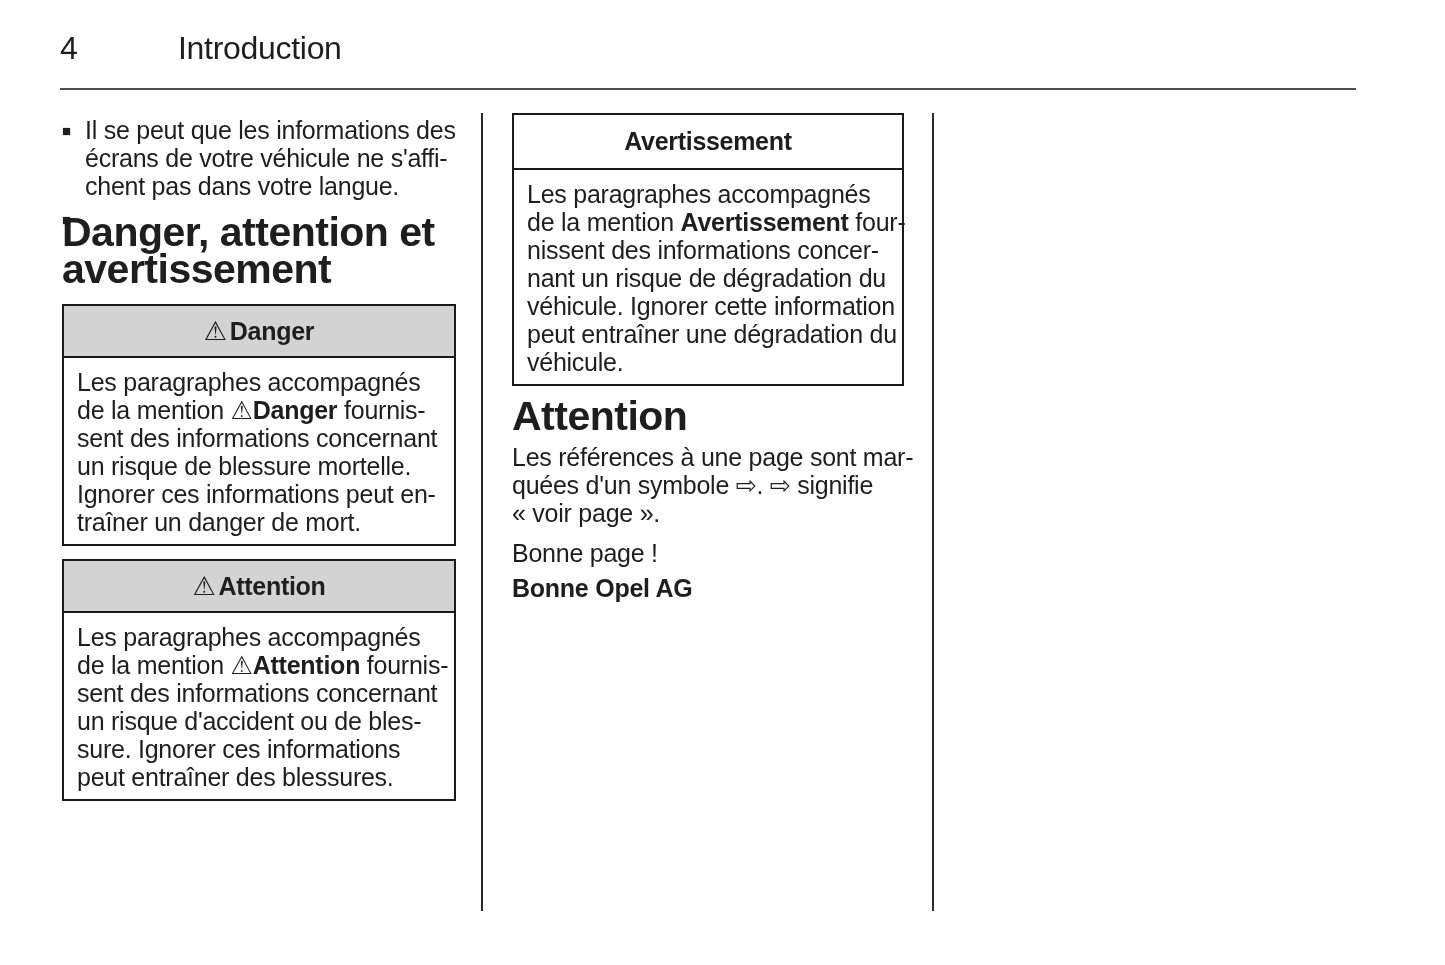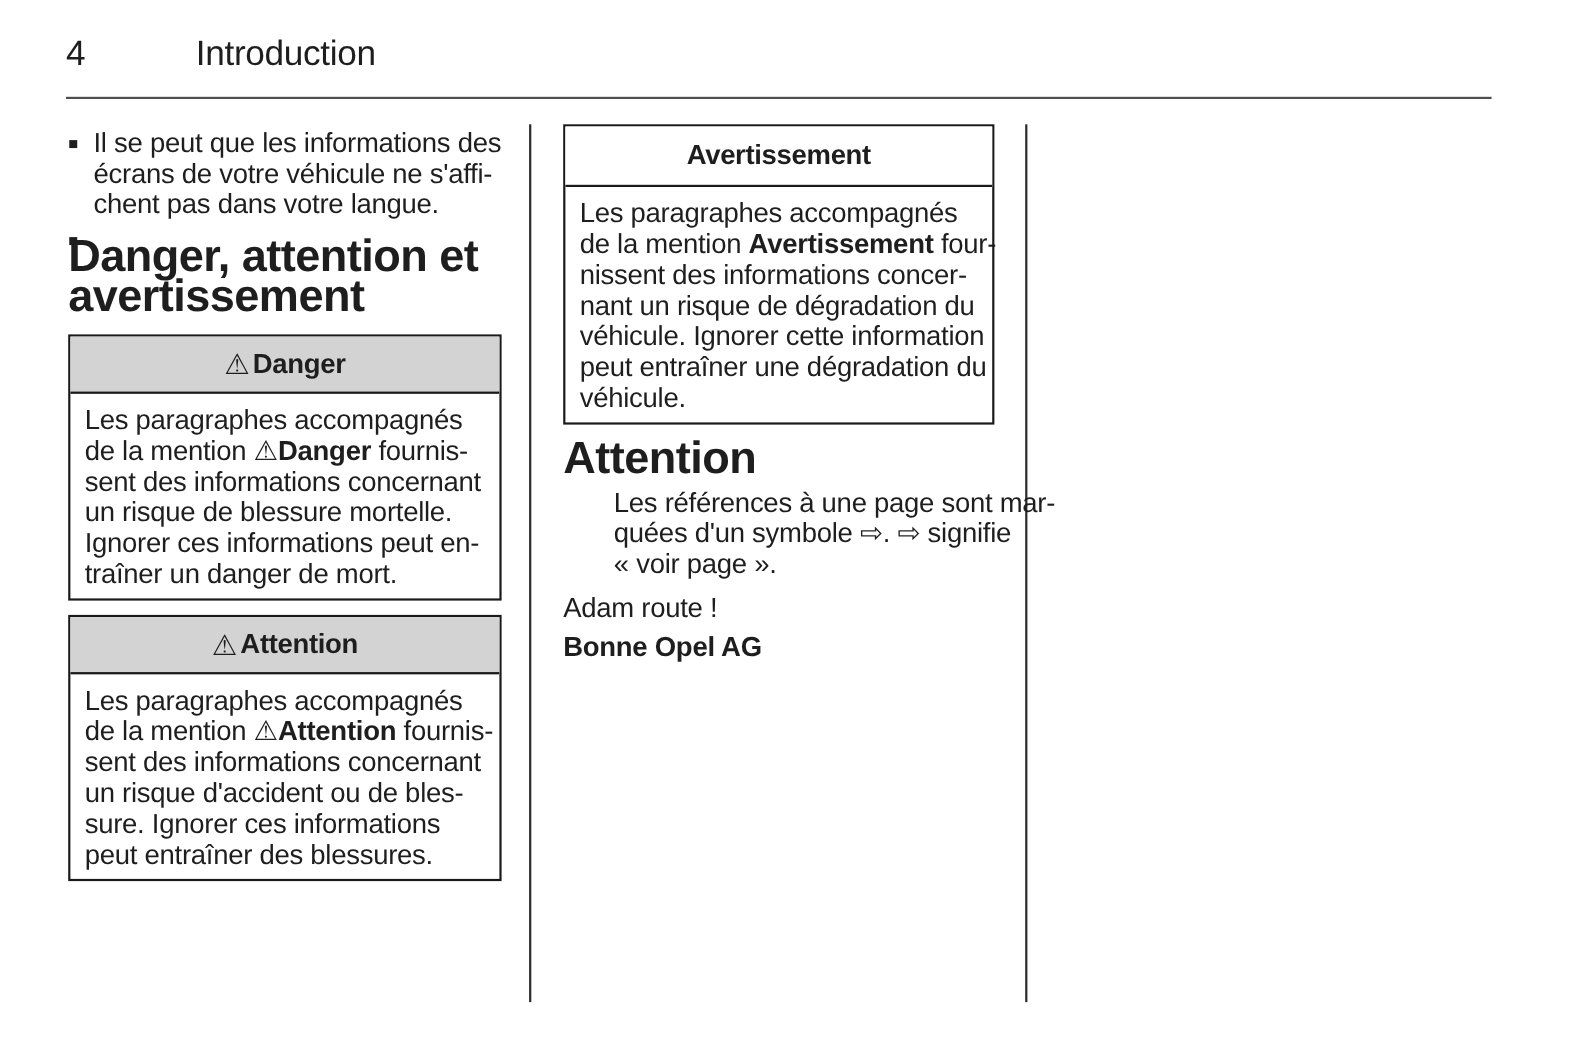--- a/index.html
+++ b/index.html
@@ -80,21 +80,21 @@
     font-weight:bold;font-size:25px;letter-spacing:-0.3px;
   }
   .warnbox-header.gray{background:var(--box-header-bg,#d3d3d3);}
   .warnbox-header.white{background:#fff;height:55px;}
   .warn-icon{font-weight:normal;font-size:26px;margin-right:3px;line-height:1;}
   .warnbox-body{
     padding:10px 11px 8px 13px;
   }
   
   .col-middle .section-heading{margin-top:12px;}
-  .symbols-paragraph{margin-top:8px;margin-left:46px;}
+  .symbols-paragraph{margin-top:8px;}
   .closing-text{margin-top:12px;}
   .signature-text{margin-top:7px;font-weight:bold;}
 </style>
 </head>
 <body>
 
 <div class="page">
 
   <div class="page-number">4</div>
   <div class="page-title">Introduction</div>
@@ -141,20 +141,20 @@
     <section class="warnbox">
       <div class="warnbox-header white">
         <span>Avertissement</span>
       </div>
       <div class="warnbox-body body-text">Les paragraphes accompagnés<br>de la mention <b>Avertissement</b> four-<br>nissent des informations concer-<br>nant un risque de dégradation du<br>véhicule. Ignorer cette information<br>peut entraîner une dégradation du<br>véhicule.</div>
     </section>
 
     <h2 class="section-heading">Attention</h2>
 
     <p class="symbols-paragraph body-text">Les références à une page sont mar-<br>quées d'un symbole ⇨. ⇨ signifie<br>« voir page ».</p>
-    <p class="closing-text body-text">Adam route !</p>
+    <p class="closing-text body-text">Bonne page !</p>
     <p class="signature-text body-text">Bonne Opel AG</p>
 
   </div>
 
   <div class="col col-right"></div>
 
 </div>
 
 </body></html>

